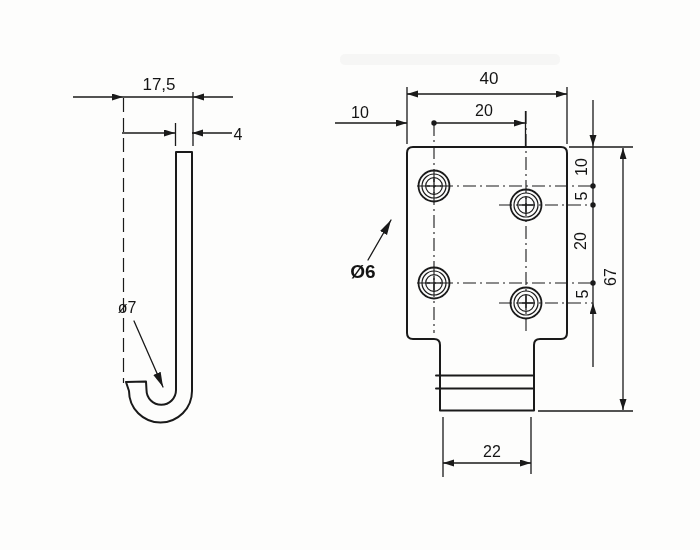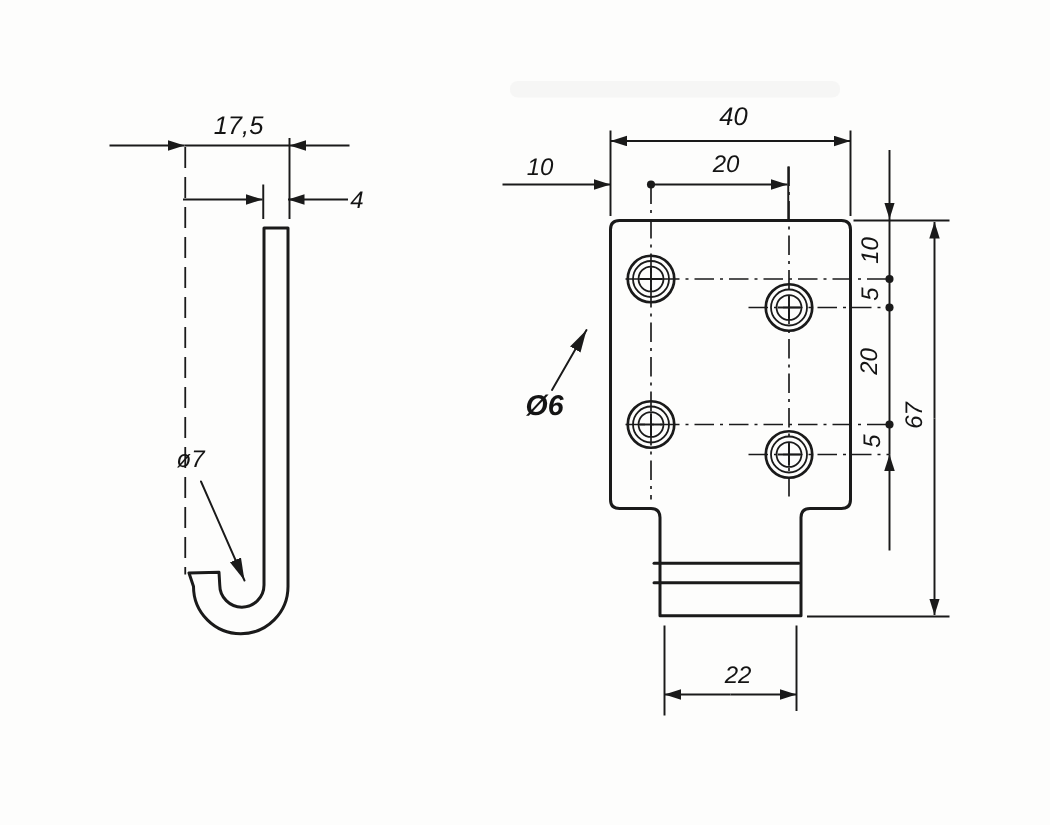--- a/index.html
+++ b/index.html
@@ -5,21 +5,20 @@
   html,body{margin:0;padding:0;}
   body{
     width:700px;height:550px;
     background:#ffffff;
     font-family:"Liberation Sans", sans-serif;
     overflow:hidden;
   }
   .sheet{
     position:relative;width:700px;height:550px;
     background:#fdfdfc;
-    font-style:italic;
   }
   svg{display:block;}
   text{
     fill:#141414;
     font-family:"Liberation Sans", sans-serif;
     font-size:16px;
   }
   .dim-label{font-size:16px;}
   .dim-label-lg{font-size:17px;}
   .bold-label{font-size:19px;font-weight:bold;}

